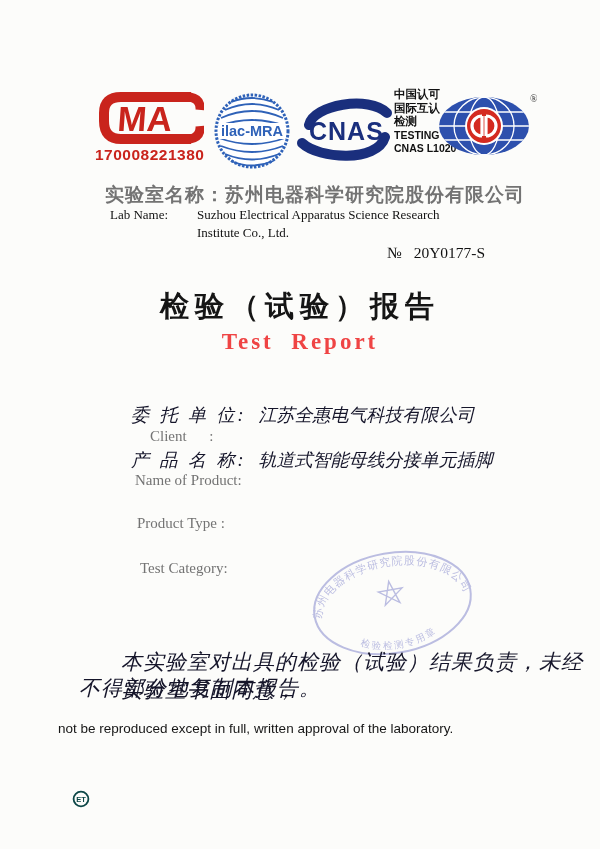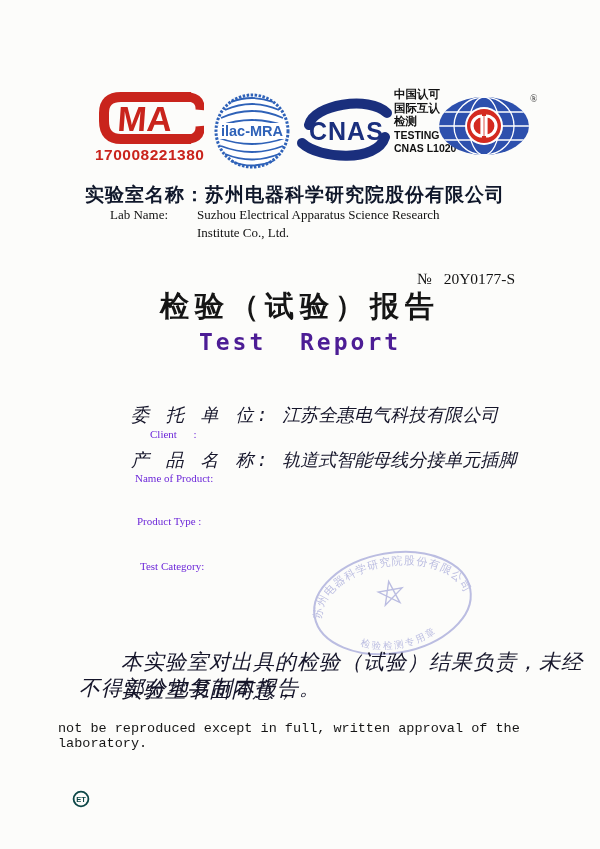--- a/index.html
+++ b/index.html
@@ -1,34 +1,34 @@
 <!DOCTYPE html>
 <html><head>
 <meta charset="utf-8">
 <style>
   html,body{margin:0;padding:0;background:#ececea;}
   #page{position:relative;width:600px;height:849px;margin:0 auto;background:#fcfcfa;overflow:hidden;
         font-family:"Liberation Sans",sans-serif;color:#1a1a1a;}
   .abs{position:absolute;}
   .heiti{font-family:"Liberation Sans",sans-serif;font-weight:bold;}
   .serif{font-family:"Liberation Serif",serif;}
-  .kaiti{font-family:Liberation Mono, monospace;font-style:italic;}
+  .kaiti{font-family:Liberation Serif, serif;font-style:italic;}
   .mono{font-family:"DejaVu Sans Mono",monospace;}
   .pre{white-space:pre;}
   .center{left:0;right:0;text-align:center;}
   .acc-cn{font-size:11.5px;font-weight:bold;line-height:13.5px;color:#111;}
   .acc-en{font-size:10.5px;font-weight:bold;line-height:13.5px;color:#111;}
-  .lab-cn{font-size:19px;letter-spacing:1px;color:#0f172a;}
+  .lab-cn{font-size:19px;letter-spacing:1px;color:#737373;margin-left:20px;}
   .lab-en{font-size:13px;color:#111;}
   .report-no{font-size:15.5px;color:#111;}
   .title-cn{font-size:29px;letter-spacing:6px;color:#151515;}
-  .title-en{font-size:23px;letter-spacing:3px;font-weight:600;color:#4c1d95;}
+  .title-en{font-size:23px;letter-spacing:3px;font-weight:600;color:#ef4444;font-family:Liberation Serif, serif;}
   .f-label{font-size:18px;letter-spacing:3px;color:#15152a;}
   .f-value{font-size:18px;margin-left:12px;color:#15152a;}
-  .f-en{font-size:11px;color:#6d28d9;}
+  .f-en{font-size:15px;color:#737373;}
   .disc-cn{font-size:21px;color:#15152a;letter-spacing:1px;}
   .disc-en{font-size:13.5px;color:#161616;}
   .stamp-wrap{opacity:.52;transform:rotate(-10deg);}
 </style>
 </head>
 <body>
 
 <div id="page">
 
   <div class="abs" style="left:94px;top:86px;">
@@ -102,21 +102,21 @@
     </svg>
   </div>
 
   <div class="abs heiti lab-cn" style="left:85px;top:182px;">
     <span>实验室名称：</span><span>苏州电器科学研究院股份有限公司</span>
   </div>
   <div class="abs serif lab-en" style="left:110px;top:207px;">Lab Name:</div>
   <div class="abs serif lab-en" style="left:197px;top:207px;text-align:center;">Suzhou Electrical Apparatus Science Research</div>
   <div class="abs serif lab-en" style="left:197px;top:225px;">Institute Co., Ltd.</div>
 
-  <div class="abs serif report-no" style="left:387px;top:270px;margin-left:30px;">
+  <div class="abs serif report-no" style="left:387px;top:244px;">
     <span>№</span>
     <span style="margin-left:8px;">20Y0177-S</span>
   </div>
 
   <div class="abs center heiti title-cn" style="top:287px;">检验（试验）报告</div>
   <div class="abs center mono title-en pre" style="top:329px;">Test  Report</div>
 
   <div class="abs kaiti" style="left:131px;top:403px;">
     <span class="f-label">委 托 单 位:</span><span class="f-value">江苏全惠电气科技有限公司</span>
   </div>
@@ -143,21 +143,21 @@
         <textPath href="#sealTop" startOffset="50%">苏州电器科学研究院股份有限公司</textPath>
       </text>
       <text font-size="9.5" fill="#8084cb" letter-spacing="2" text-anchor="middle" font-family="Liberation Serif, serif">
         <textPath href="#sealBottom" startOffset="50%">检验检测专用章</textPath>
       </text>
     </svg>
   </div>
 
   <div class="abs kaiti disc-cn" style="left:121px;top:648px;">本实验室对出具的检验（试验）结果负责，未经实验室书面同意，</div>
   <div class="abs kaiti disc-cn" style="left:79px;top:674px;">不得部分地复制本报告。</div>
-  <div class="abs sans disc-en" style="left:58px;top:721px;font-family:Liberation Mono, monospace;">not be reproduced except in full, written approval of the laboratory.</div>
+  <div class="abs sans disc-en" style="left:58px;top:721px;">not be reproduced except in full, written approval of the laboratory.</div>
 
   <div class="abs" style="left:72px;top:790px;">
     <svg width="18" height="18" viewBox="0 0 18 18">
       <circle cx="9" cy="9" r="7.4" fill="none" stroke="#0d4747" stroke-width="1.8"></circle>
       <text x="9" y="12" text-anchor="middle" font-size="7.5" font-weight="bold" fill="#0d4747" font-family="Liberation Sans, sans-serif">ET</text>
     </svg>
   </div>
 
 </div>
 

